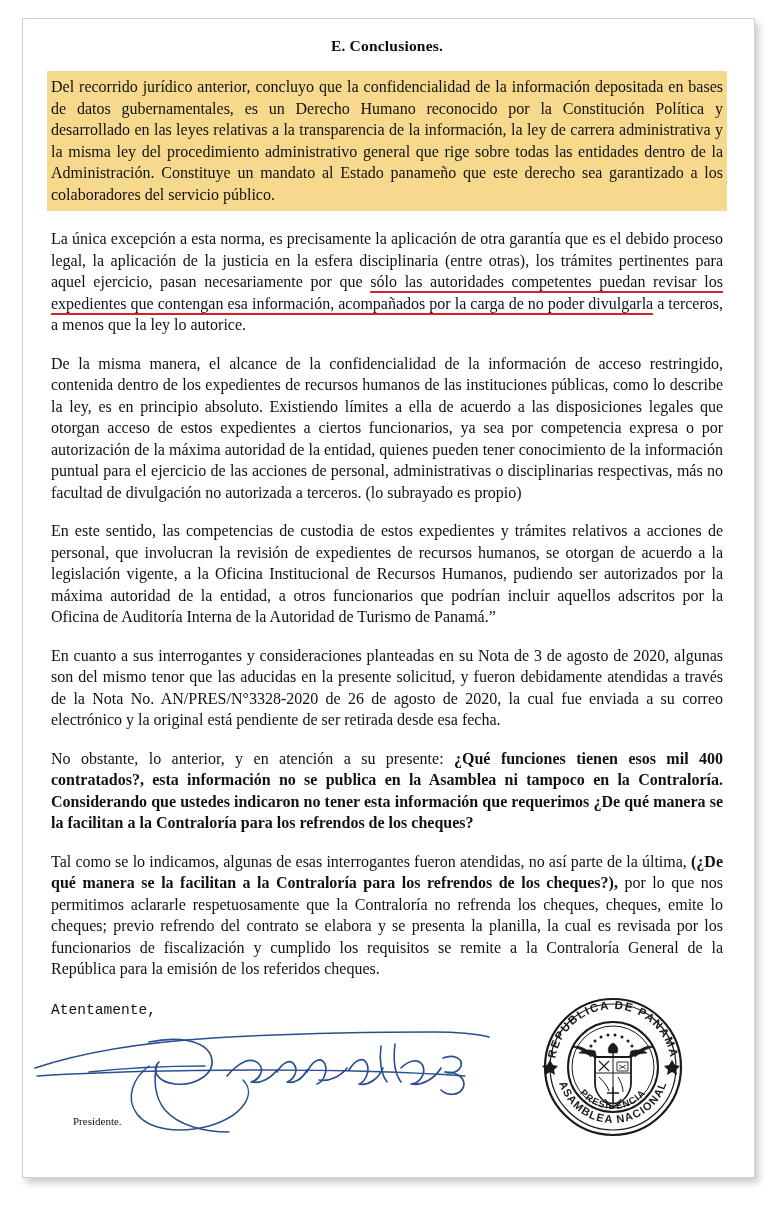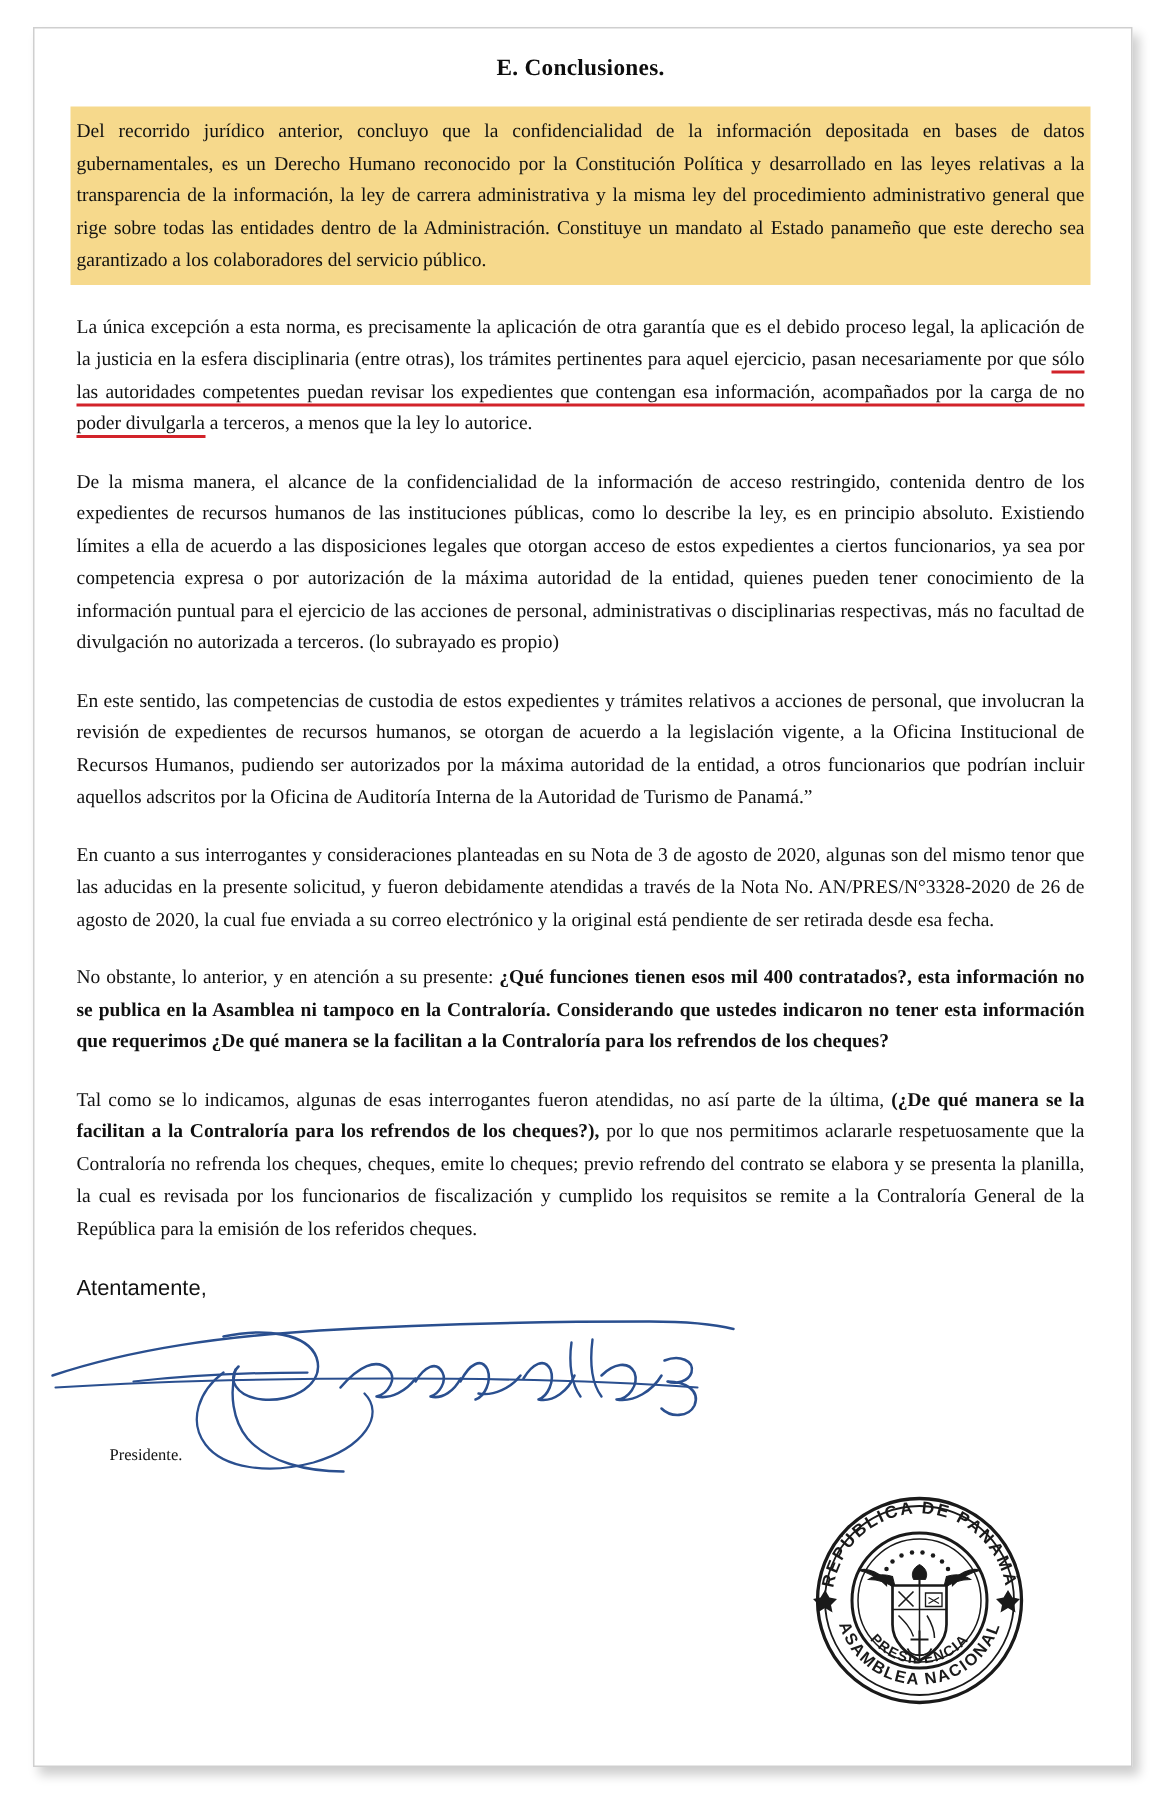--- a/index.html
+++ b/index.html
@@ -50,21 +50,21 @@
     font-size: 15.5px;
     color: #0d0d0d;
     margin: 0 0 16px 0;
     letter-spacing: 0.2px;
     text-align: center;
   }
 
   
   .para {
     font-family: "Liberation Serif", "DejaVu Serif", serif;
-    font-size: 13px;
+    font-size: 16px;
     line-height: 21.5px;
     color: #111111;
     text-align: justify;
     text-justify: inter-word;
     margin: 0 0 17px 0;
     hyphens: none;
   }
   .para:last-child { margin-bottom: 0; }
 
   .para.highlighted {
@@ -90,21 +90,21 @@
   }
 
   .b { font-weight: bold; }
 
   
   .closing-block {
     position: relative;
     margin-top: 22px;
   }
   .atentamente {
-    font-family: Liberation Sans, sans-serif;
+    font-family: Liberation Mono, monospace;
     font-size: 14.6px;
     color: #111111;
     margin: 0 0 0 0;
   }
 
   .signature-area {
     position: relative;
     height: 118px;
   }
 

